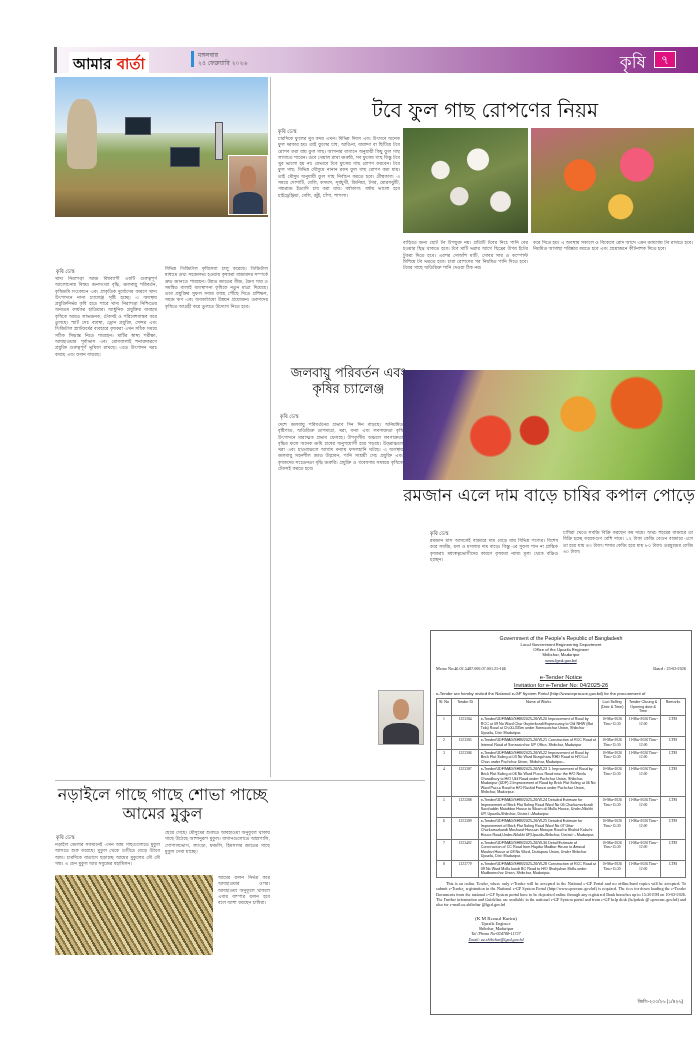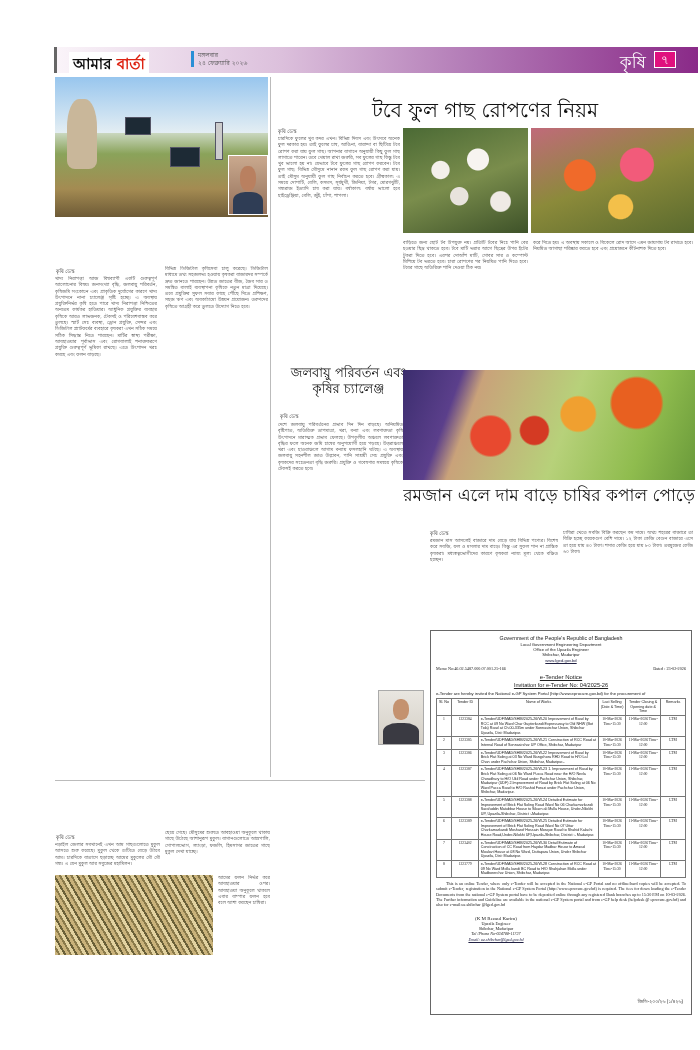--- a/index.html
+++ b/index.html
@@ -127,20 +127,21 @@
   <div class="byline" style="left:430px;top:530px;">কৃষি ডেস্ক</div>
   <div class="txt" style="left:430px;top:538px;width:128px;height:85px;">রমজান মাস আসলেই বাজারে দাম বেড়ে যায় বিভিন্ন পণ্যের। বিশেষ করে সবজি, ফল ও মসলার দাম বাড়ে। কিন্তু এর সুফল পান না প্রান্তিক কৃষকরা। মধ্যস্বত্বভোগীদের কারণে কৃষকরা ন্যায্য মূল্য থেকে বঞ্চিত হচ্ছেন।</div>
   <div class="txt" style="left:563px;top:530px;width:130px;height:90px;">চাষিরা খেতে সবজি বিক্রি করছেন কম দামে। অথচ শহরের বাজারে তা বিক্রি হচ্ছে কয়েকগুণ বেশি দামে। ১২ টাকা কেজি বেগুন বাজারে এসে তা হয়ে যায় ৪০ টাকা। শসার কেজি হয়ে যায় ৮০ টাকা। তরমুজের কেজি ৬০ টাকা।</div>
 
   <div class="photo ph-man" style="left:378px;top:690px;width:46px;height:55px;">
     <div class="face"></div>
     <div class="suit"></div>
   </div>
 
   <div class="rule" style="left:55px;top:780px;width:370px;height:1px;"></div>
+  <div class="headline" style="left:55px;top:785px;width:215px;font-size:16px;">নড়াইলে গাছে গাছে শোভা পাচ্ছে আমের মুকুল</div>
   <div class="byline" style="left:56px;top:834px;">কৃষি ডেস্ক</div>
   <div class="txt" style="left:55px;top:842px;width:105px;height:30px;">নড়াইল জেলার সবখানেই এখন আম গাছগুলোতে মুকুল আসতে শুরু করেছে। মুকুল থেকে গুটিতে বেড়ে উঠবে আম। চারদিকে বাতাসে ছড়াচ্ছে আমের মুকুলের মৌ মৌ গন্ধ। এ যেন মুকুল আর সবুজের মহামিলন।</div>
   <div class="txt" style="left:165px;top:830px;width:105px;height:40px;">ছেয়ে গেছে। মৌসুমের শুরুতে আবহাওয়া অনুকূলে থাকায় গাছে উঠেছে আশানুরূপ মুকুল। বাগানগুলোতে আম্রপালি, গোপালভোগ, ল্যাংড়া, ফজলি, হিমসাগর জাতের গাছে মুকুল দেখা যাচ্ছে।</div>
   <div class="photo ph-mango" style="left:55px;top:875px;width:158px;height:80px;"></div>
   <div class="txt" style="left:218px;top:875px;width:52px;height:130px;">আমের ফলন নির্ভর করে আবহাওয়ার ওপর। আবহাওয়া অনুকূলে থাকলে এবার বাম্পার ফলন হবে বলে আশা করছেন চাষিরা।</div>
 
   <div class="tender">
     <div class="c t1">Government of the People's Republic of Bangladesh</div>
     <div class="c t2">Local Government Engineering Department</div>
     <div class="c t2">Office of the Upazila Engineer</div>

